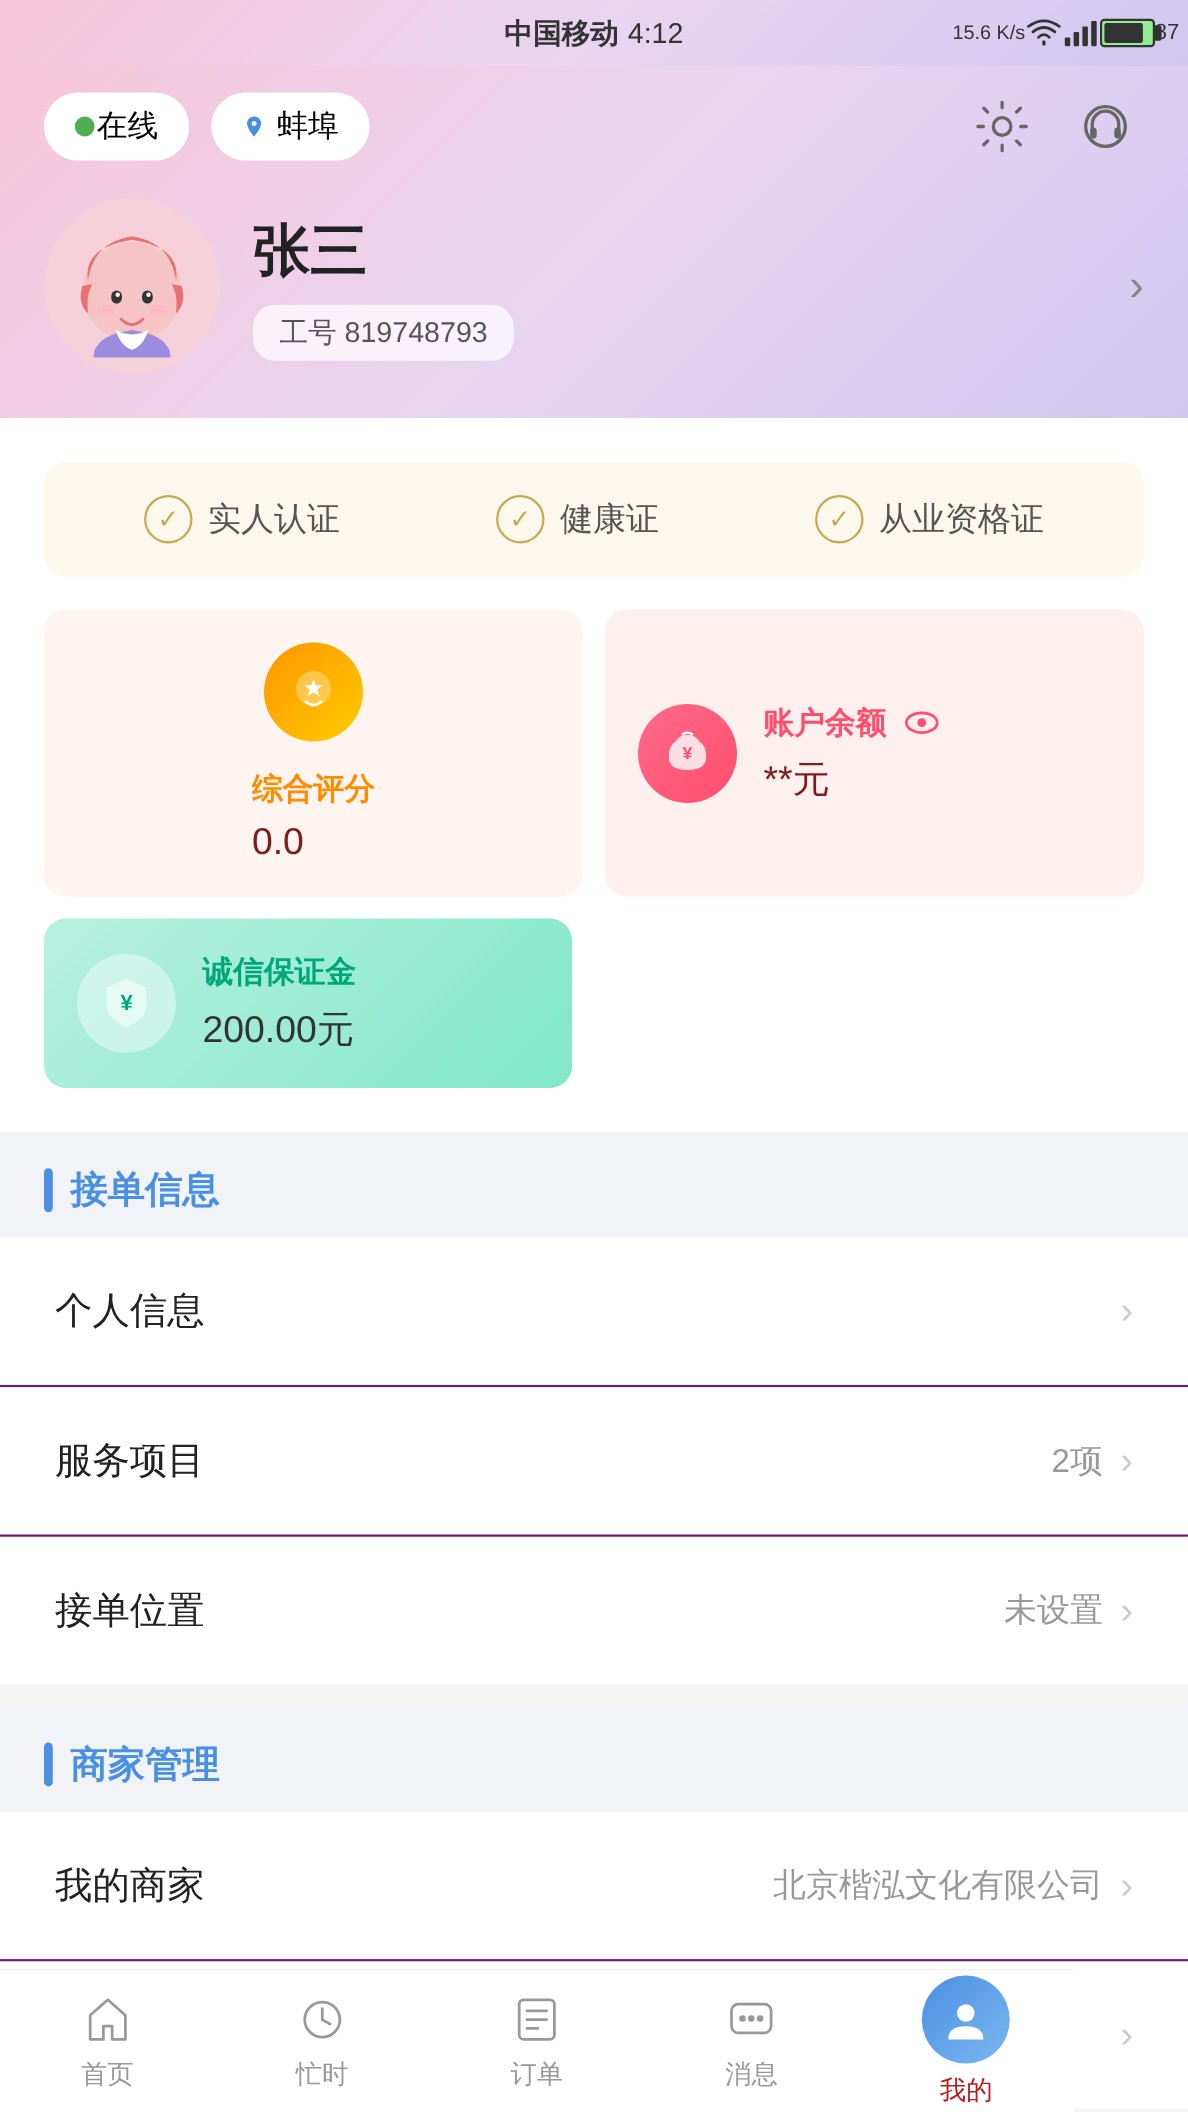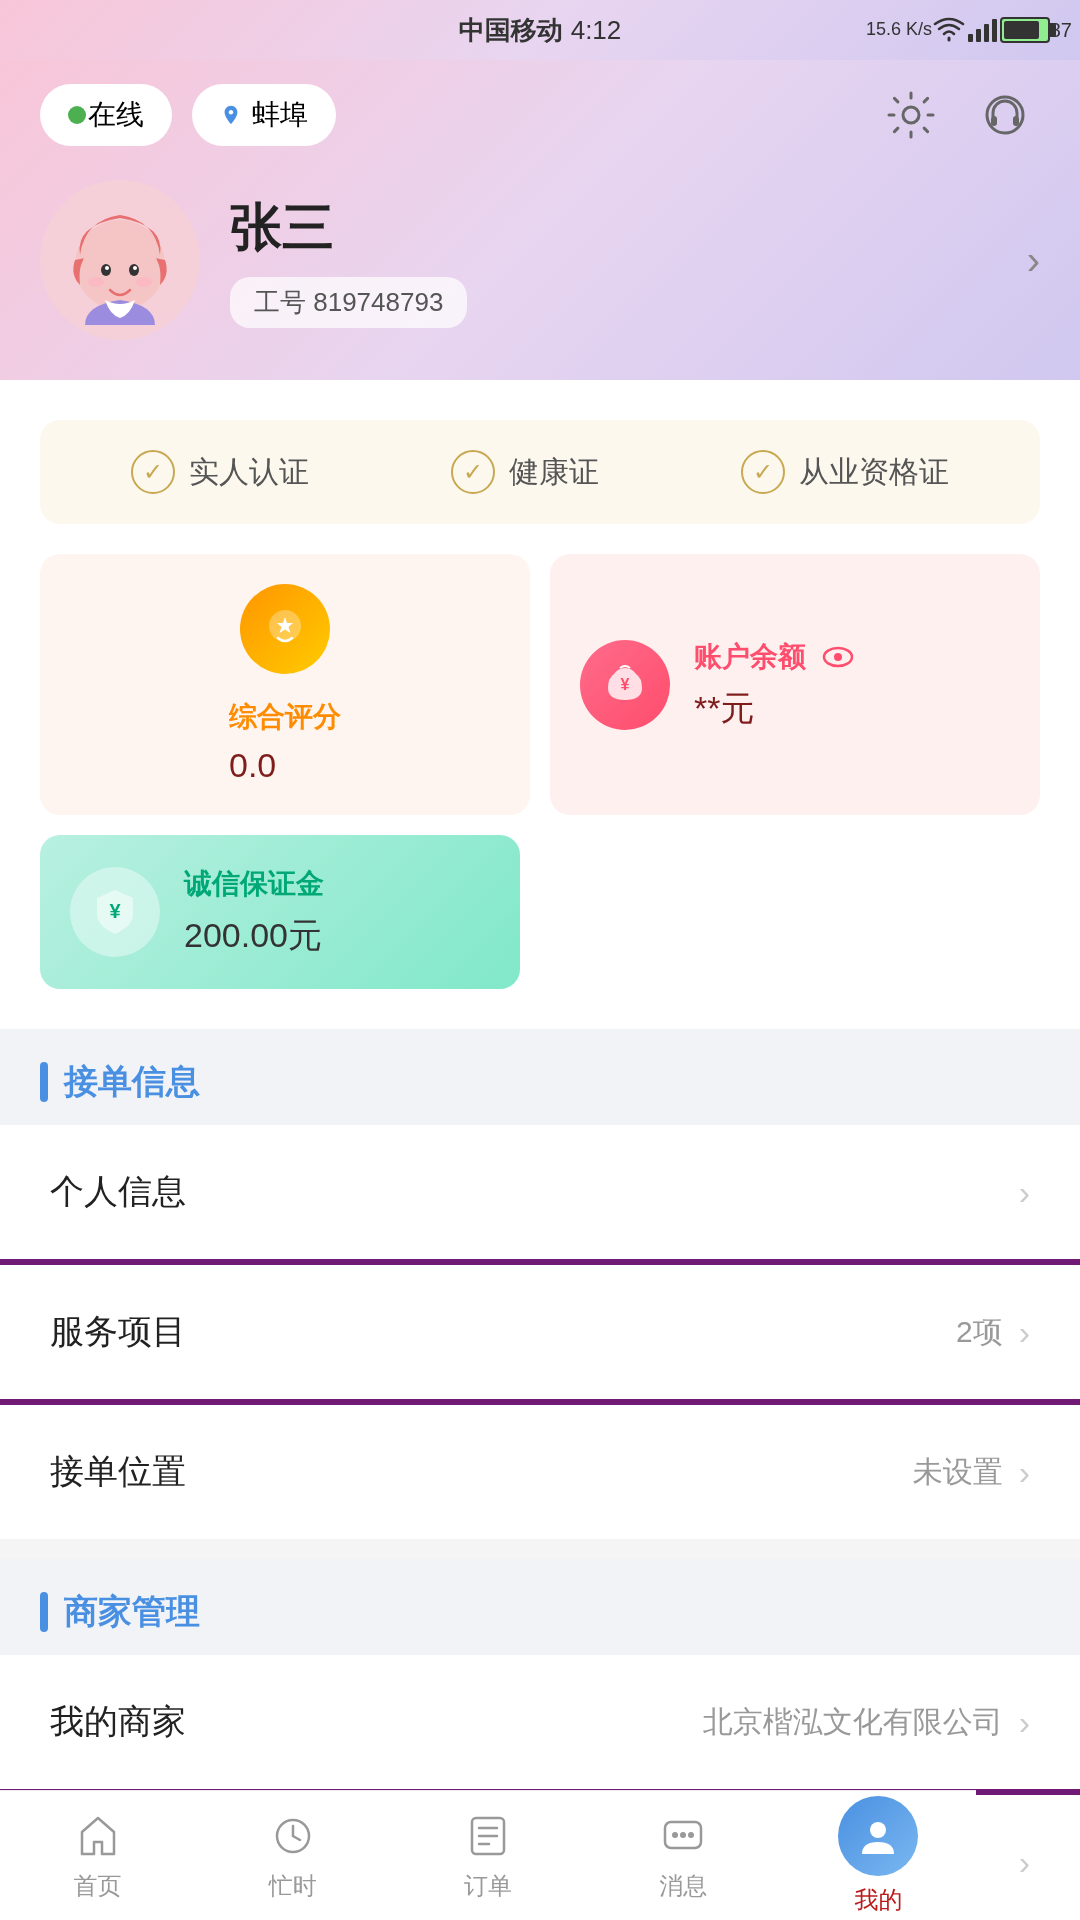--- a/index.html
+++ b/index.html
@@ -302,21 +302,21 @@
     
     .menu-list {
       background: white;
       margin: 0 0 20px 0;
     }
     .menu-item {
       display: flex;
       align-items: center;
       justify-content: space-between;
       padding: 44px 50px;
-      border-bottom: 6px solid #701a75;
+      border-bottom: 2px solid #701a75;
     }
     .menu-item:last-child {
       border-bottom: none;
     }
     .menu-item-left {
       font-size: 34px;
       color: #222;
     }
     .menu-item-right {
       display: flex;

